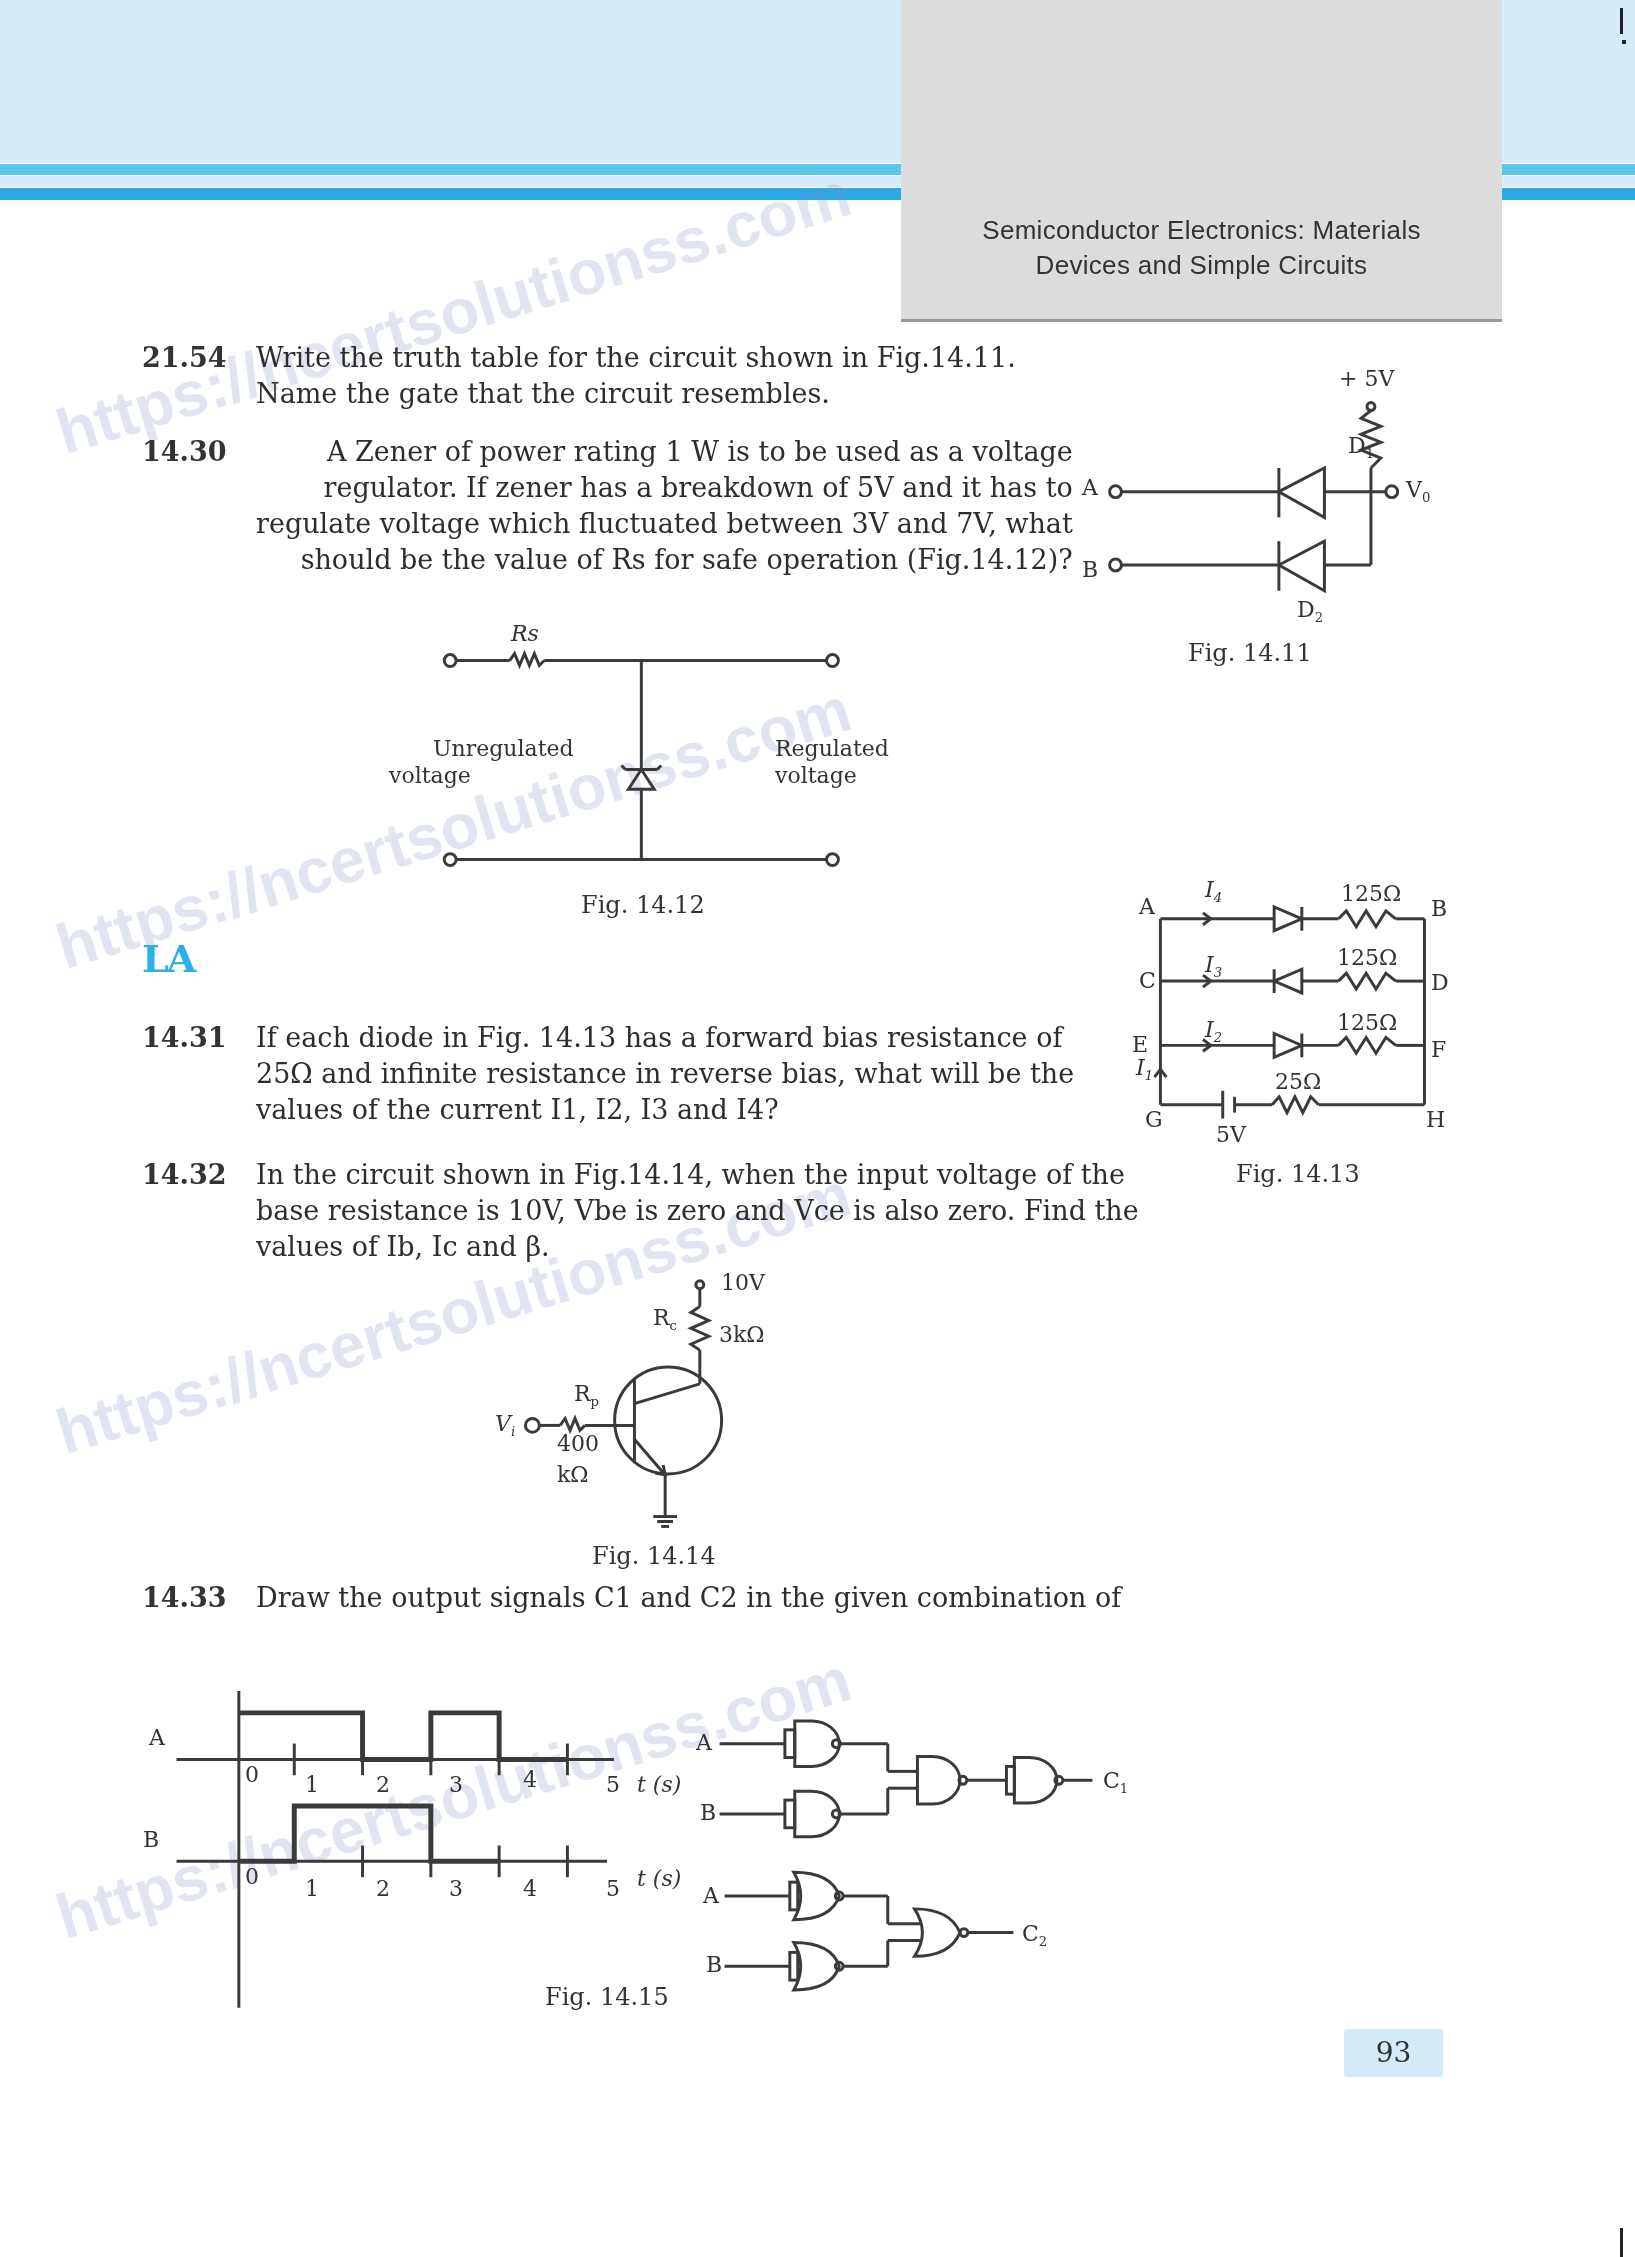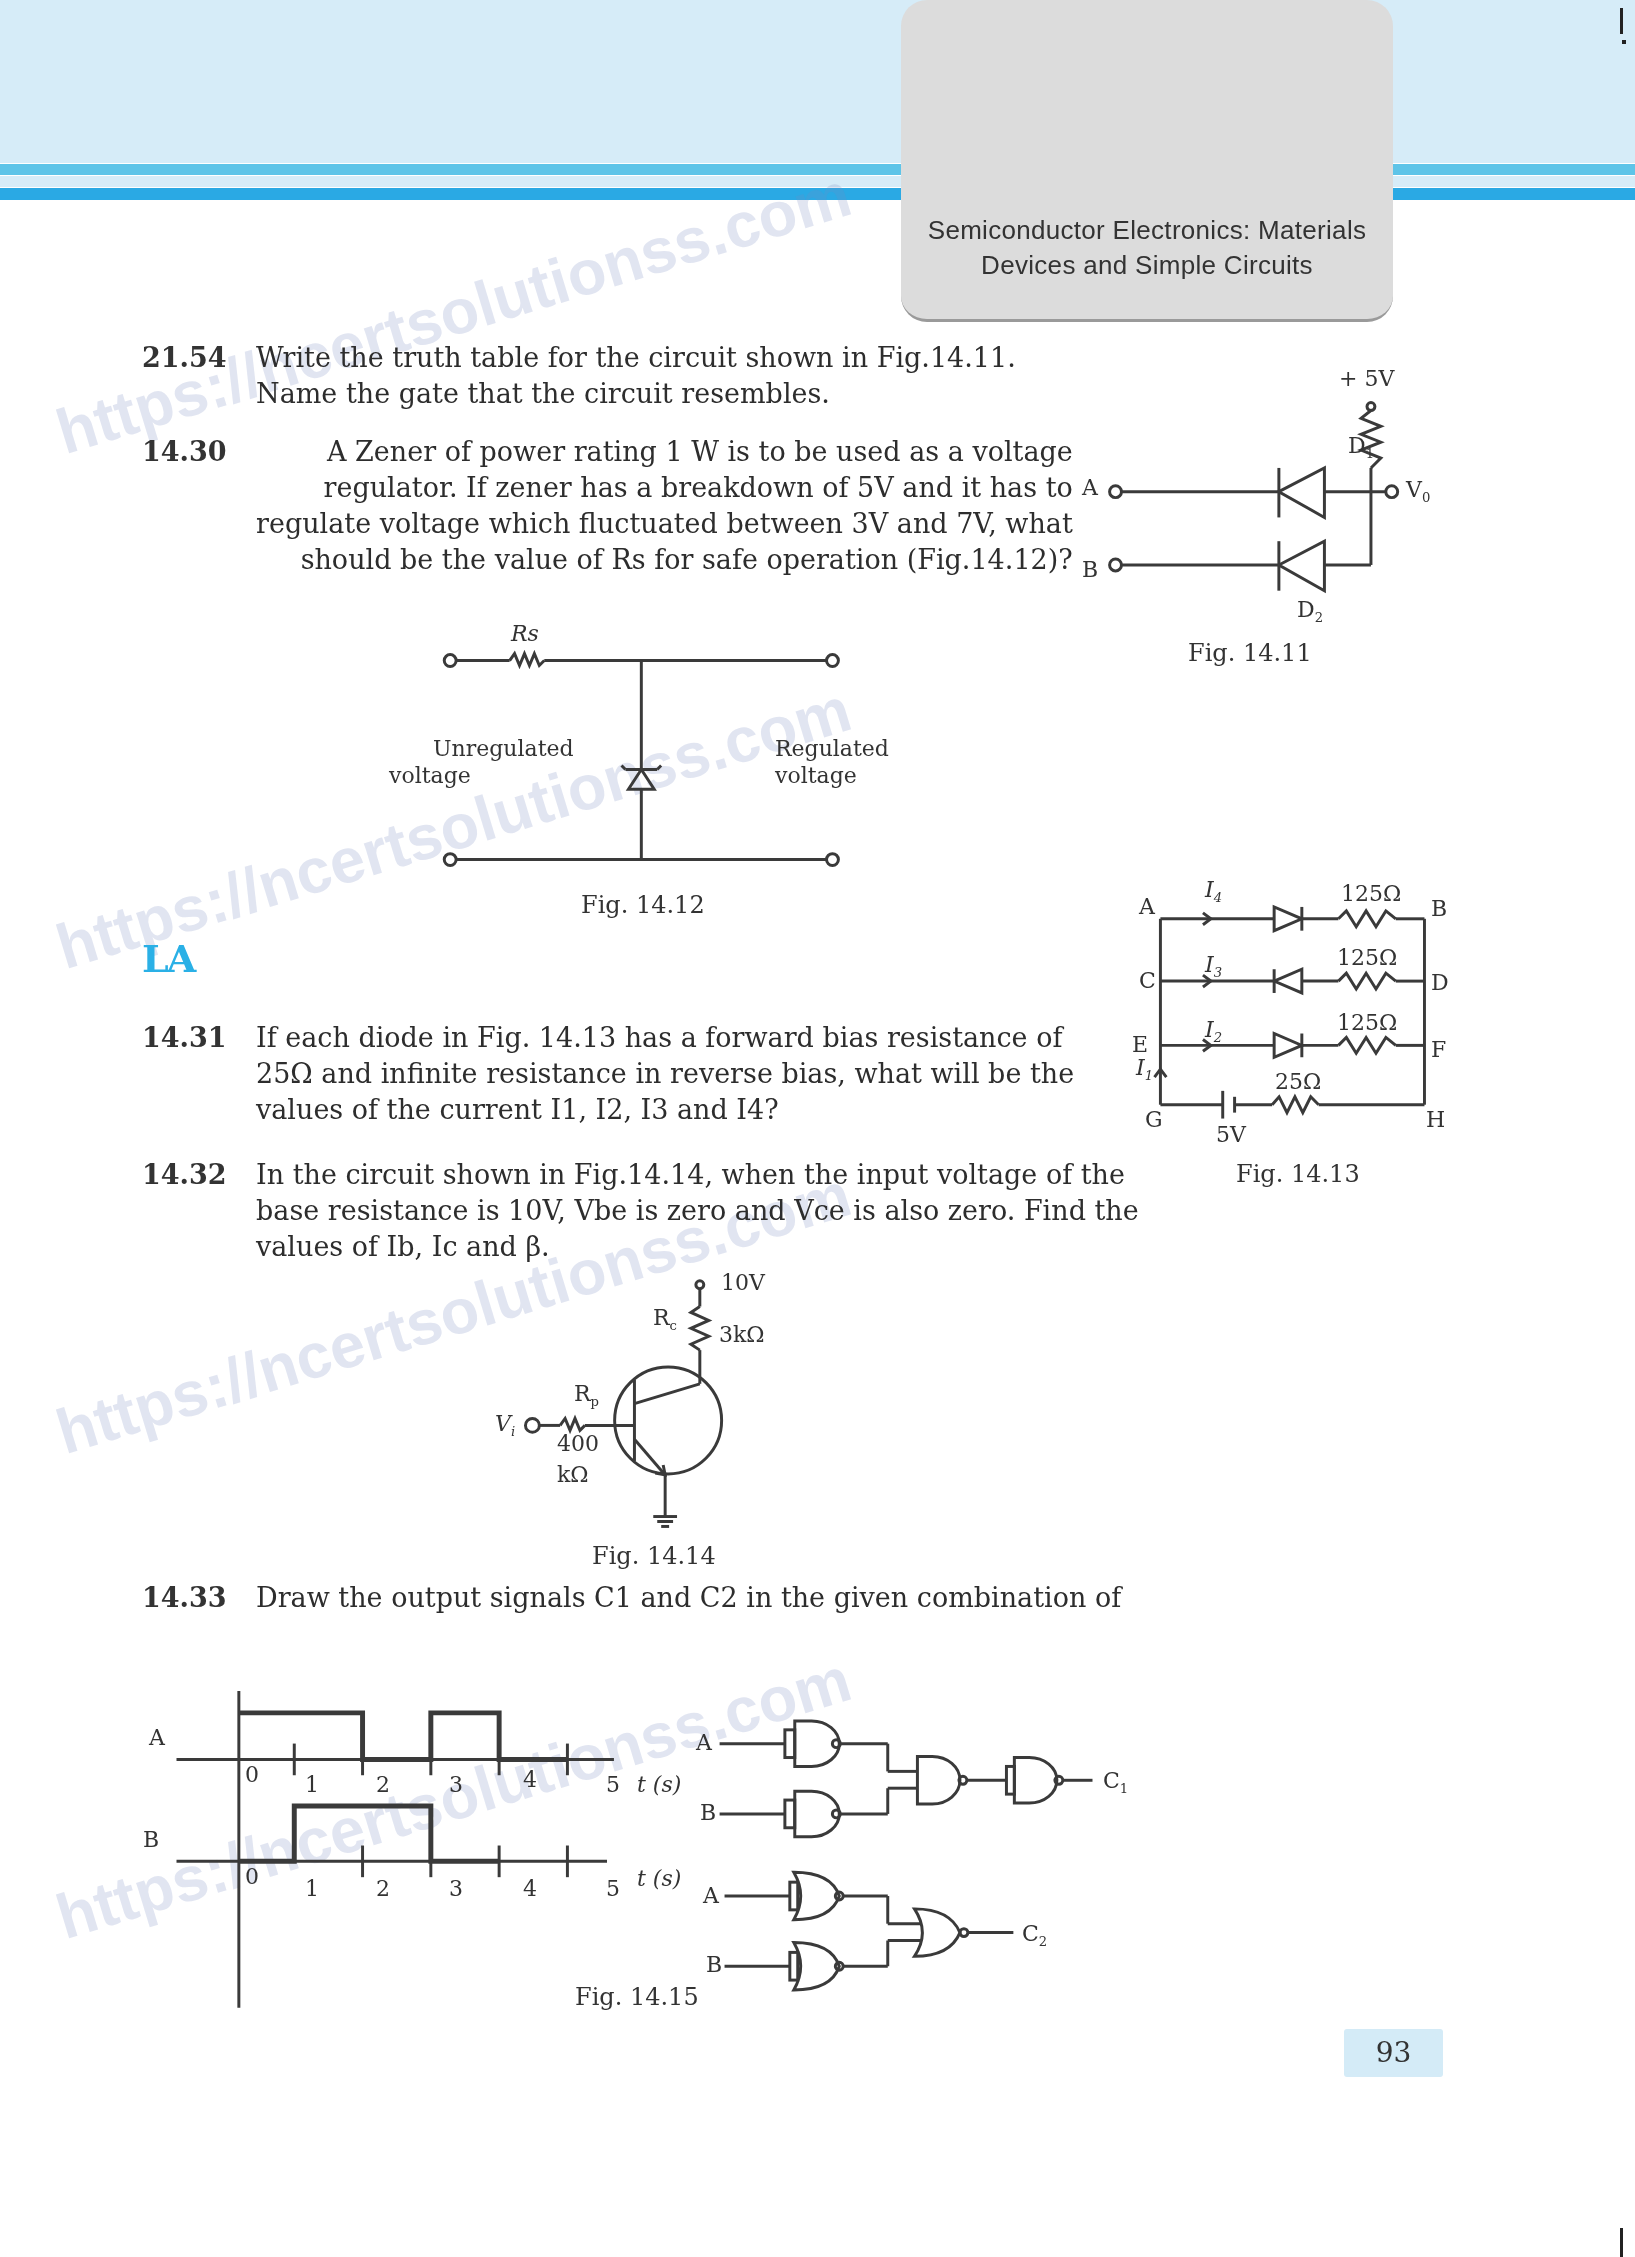--- a/index.html
+++ b/index.html
@@ -5,22 +5,22 @@
   html, body { margin:0; padding:0; }
   body {
     width:1636px; height:2257px; position:relative; overflow:hidden;
     background:#ffffff; font-family:"DejaVu Serif", serif; color:#2a2a2a;
   }
   .header-band { position:absolute; left:0; top:0; width:1636px; height:163px; background:#d6ecf8; }
   .stripe1 { position:absolute; left:0; top:164px; width:1636px; height:11px; background:#5ec4e8; }
   .stripe2 { position:absolute; left:0; top:176px; width:1636px; height:11px; background:#d6ecf8; }
   .stripe3 { position:absolute; left:0; top:188px; width:1636px; height:12px; background:#2aa9e4; }
   .chapter-box {
-    position:absolute; left:901px; top:0; width:492px; height:322px; background:#dcdcdc;
-    border-bottom:3px solid #9a9a9a; box-sizing:border-box;border-radius:26px;
+    position:absolute; left:901px; top:0; width:601px; height:322px; background:#dcdcdc;
+    border-bottom:3px solid #9a9a9a; box-sizing:border-box;
   }
   .chapter-title {
     position:absolute; left:0; right:0; top:213px; text-align:center;
     font-family:"Liberation Sans", sans-serif; font-size:26px; line-height:35px; color:#333;
     letter-spacing:0.3px;
   }
   .crop-mark { position:absolute; background:#222; }
 
   .qnum { position:absolute; left:142px; font-weight:bold; font-size:27px; color:#333; }
   .qtext { position:absolute; left:256px; font-size:27px; line-height:36px; color:#2d2d2d; }
@@ -270,21 +270,21 @@
   <div class="label" style="left:606px;top:1772px;">5</div>
   <div class="label" style="left:637px;top:1772px;font-style:italic;">t (s)</div>
 
   <div class="label" style="left:245px;top:1864px;">0</div>
   <div class="label" style="left:305px;top:1876px;">1</div>
   <div class="label" style="left:376px;top:1876px;">2</div>
   <div class="label" style="left:449px;top:1876px;">3</div>
   <div class="label" style="left:523px;top:1876px;">4</div>
   <div class="label" style="left:606px;top:1876px;">5</div>
   <div class="label" style="left:637px;top:1866px;font-style:italic;">t (s)</div>
-  <div class="fig-caption" style="left:575px;top:1983px;">Fig. 14.15</div>
+  <div class="fig-caption" style="left:545px;top:1983px;">Fig. 14.15</div>
 
   <svg width="455" height="337" style="left:683px;top:1683px;" viewBox="0 0 460 340">
 
     <line class="w" x1="37" y1="61" x2="103" y2="61"></line>
     <rect class="w" x="103" y="47" width="10" height="28"></rect>
     <path class="w" d="M113,38 L130,38 A28,23 0 0 1 130,84 L113,84 Z"></path>
     <circle class="w" cx="155" cy="61" r="4"></circle>
     <line class="w" x1="159" y1="61" x2="207" y2="61"></line>
     <line class="w" x1="207" y1="61" x2="207" y2="89"></line>
     <line class="w" x1="207" y1="89" x2="237" y2="89"></line>

